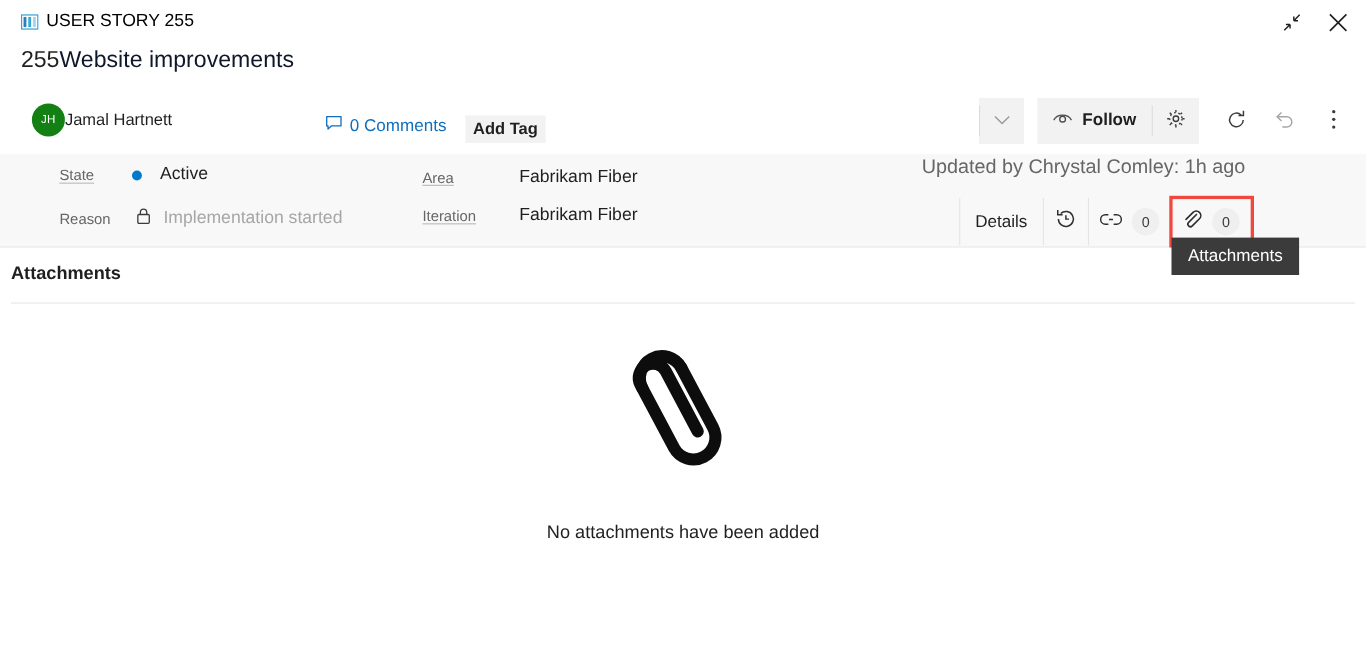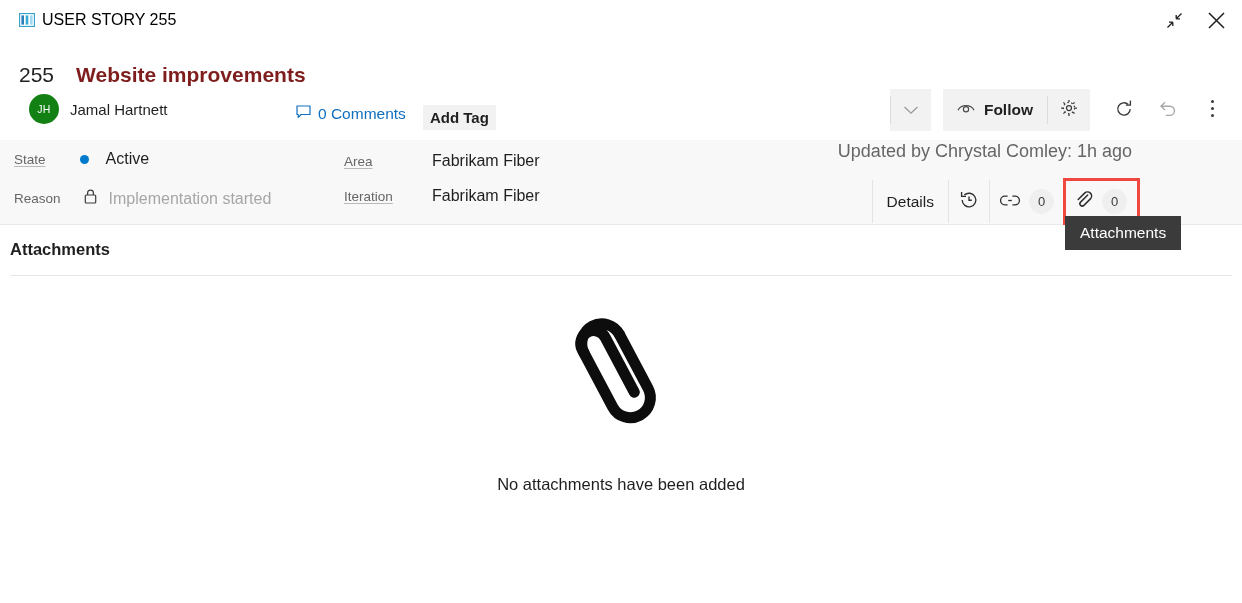--- a/index.html
+++ b/index.html
@@ -45,42 +45,39 @@
     align-items: center;
     gap: 7px;
     height: 20px;
   }
   .wi-type-icon { display: block; width: 16px; height: 14px; }
 
   .title-row {
     position: absolute;
     left: 19px; top: 43px;
     display: flex;
-    align-items: flex-end;
-    gap: 22px;
+    align-items: flex-start;
   }
   .wi-id {
     font-size: 21px;
     color: #1f1f1f;
     font-weight: 400;
   }
   .wi-title {
     font-size: 21px;
-    color: #7f1d1d;
-    font-weight: 700;
-    white-space: nowrap;
-    margin-top: 20px;
+    color: #0f172a;
+    font-weight: 400;
+    white-space: nowrap;
   }
 
   .assignee-row {
     position: absolute;
     left: 29px; top: 93px;
     display: flex;
     align-items: center;
-    gap: 11px;
     height: 32px;
   }
   .avatar {
     width: 30px; height: 30px;
     border-radius: 50%;
     background: #128012;
     color: #ffffff;
     font-size: 10.5px;
     display: flex;
     align-items: center;
@@ -203,20 +200,21 @@
     display: flex;
     align-items: center;
   }
   .field-label {
     font-size: 13.5px;
     color: #666666;
     text-decoration: underline;
     text-decoration-color: #b9b9b9;
     text-underline-offset: 2px;
     white-space: nowrap;
+    margin-left: 40px;
   }
   .field-label.plain { text-decoration: none; }
   .field-value {
     font-size: 16px;
     color: #1f1f1f;
     white-space: nowrap;
   }
   .field-value.muted { color: #a6a6a6; }
 
   .f-state    { left: 14px;  top: 150px; }

